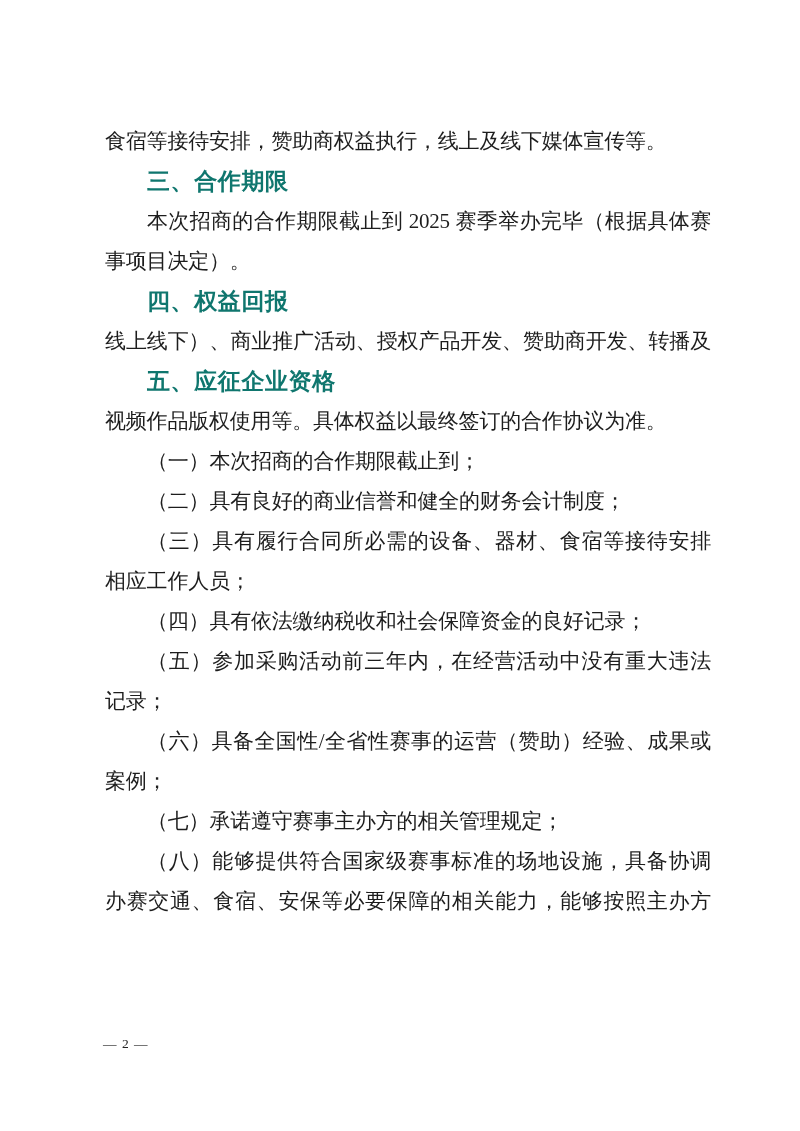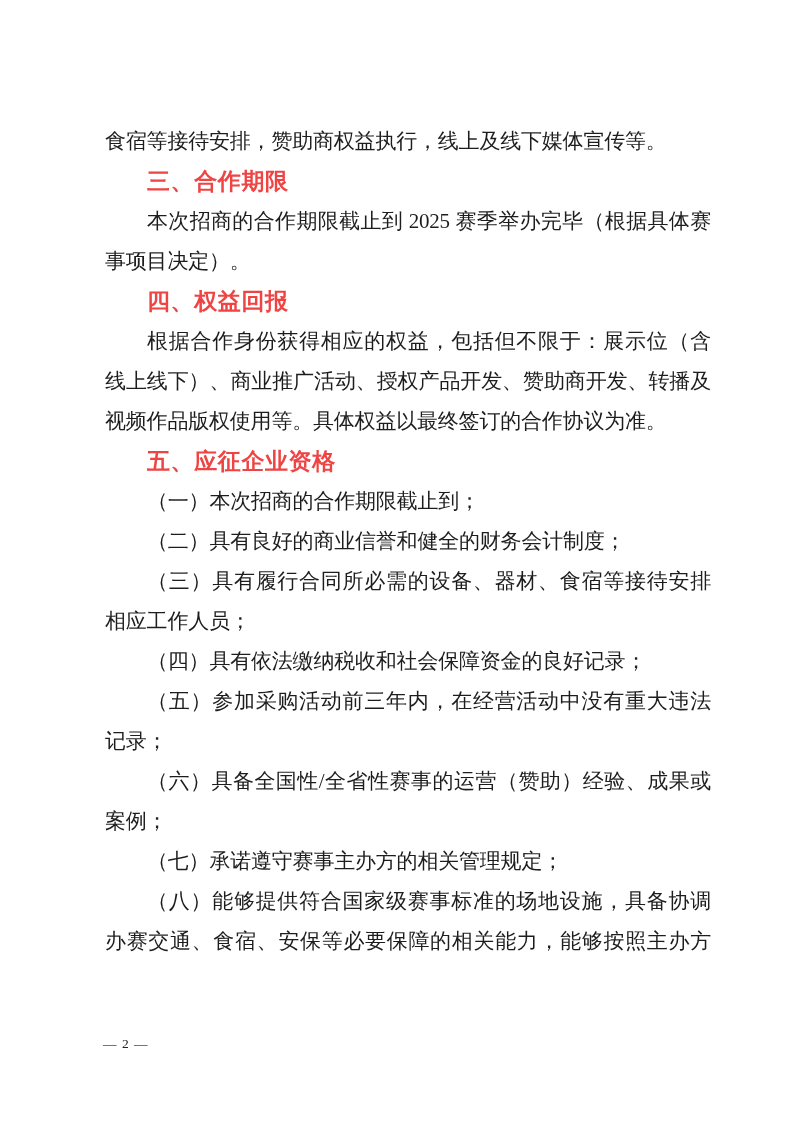--- a/index.html
+++ b/index.html
@@ -29,21 +29,21 @@
     font-family: "Liberation Serif", "DejaVu Serif", serif;
     white-space: nowrap;
   }
   .indent {
     padding-left: 42px;
   }
   .head {
     font-family: "Liberation Sans", "DejaVu Sans", sans-serif;
     font-weight: 700;
     font-size: 23px;
-    color: #ef4444;
+    color: #0f766e;
     letter-spacing: 0.6px;
   }
   .just {
     white-space: normal;
     text-align: justify;
     text-align-last: justify;
   }
   .footer {
     position: absolute;
     left: 103px;
@@ -60,24 +60,23 @@
 </head>
 <body>
 
 <div class="page">
   <div class="content">
     <div class="ln">食宿等接待安排，赞助商权益执行，线上及线下媒体宣传等。</div>
     <div class="ln head indent">三、合作期限</div>
     <div class="ln indent just">本次招商的合作期限截止到 2025 赛季举办完毕（根据具体赛</div>
     <div class="ln">事项目决定）。</div>
     <div class="ln head indent">四、权益回报</div>
-    <div class="ln indent just">根据合作身份获得相应的权益，包括但不限于：展示位（含</div>
     <div class="ln just">线上线下）、商业推广活动、授权产品开发、赞助商开发、转播及</div>
+    <div class="ln head indent">五、应征企业资格</div>
     <div class="ln">视频作品版权使用等。具体权益以最终签订的合作协议为准。</div>
-    <div class="ln head indent">五、应征企业资格</div>
     <div class="ln indent">（一）本次招商的合作期限截止到；</div>
     <div class="ln indent">（二）具有良好的商业信誉和健全的财务会计制度；</div>
     <div class="ln indent just">（三）具有履行合同所必需的设备、器材、食宿等接待安排</div>
     <div class="ln">相应工作人员；</div>
     <div class="ln indent">（四）具有依法缴纳税收和社会保障资金的良好记录；</div>
     <div class="ln indent just">（五）参加采购活动前三年内，在经营活动中没有重大违法</div>
     <div class="ln">记录；</div>
     <div class="ln indent just">（六）具备全国性/全省性赛事的运营（赞助）经验、成果或</div>
     <div class="ln">案例；</div>
     <div class="ln indent">（七）承诺遵守赛事主办方的相关管理规定；</div>

